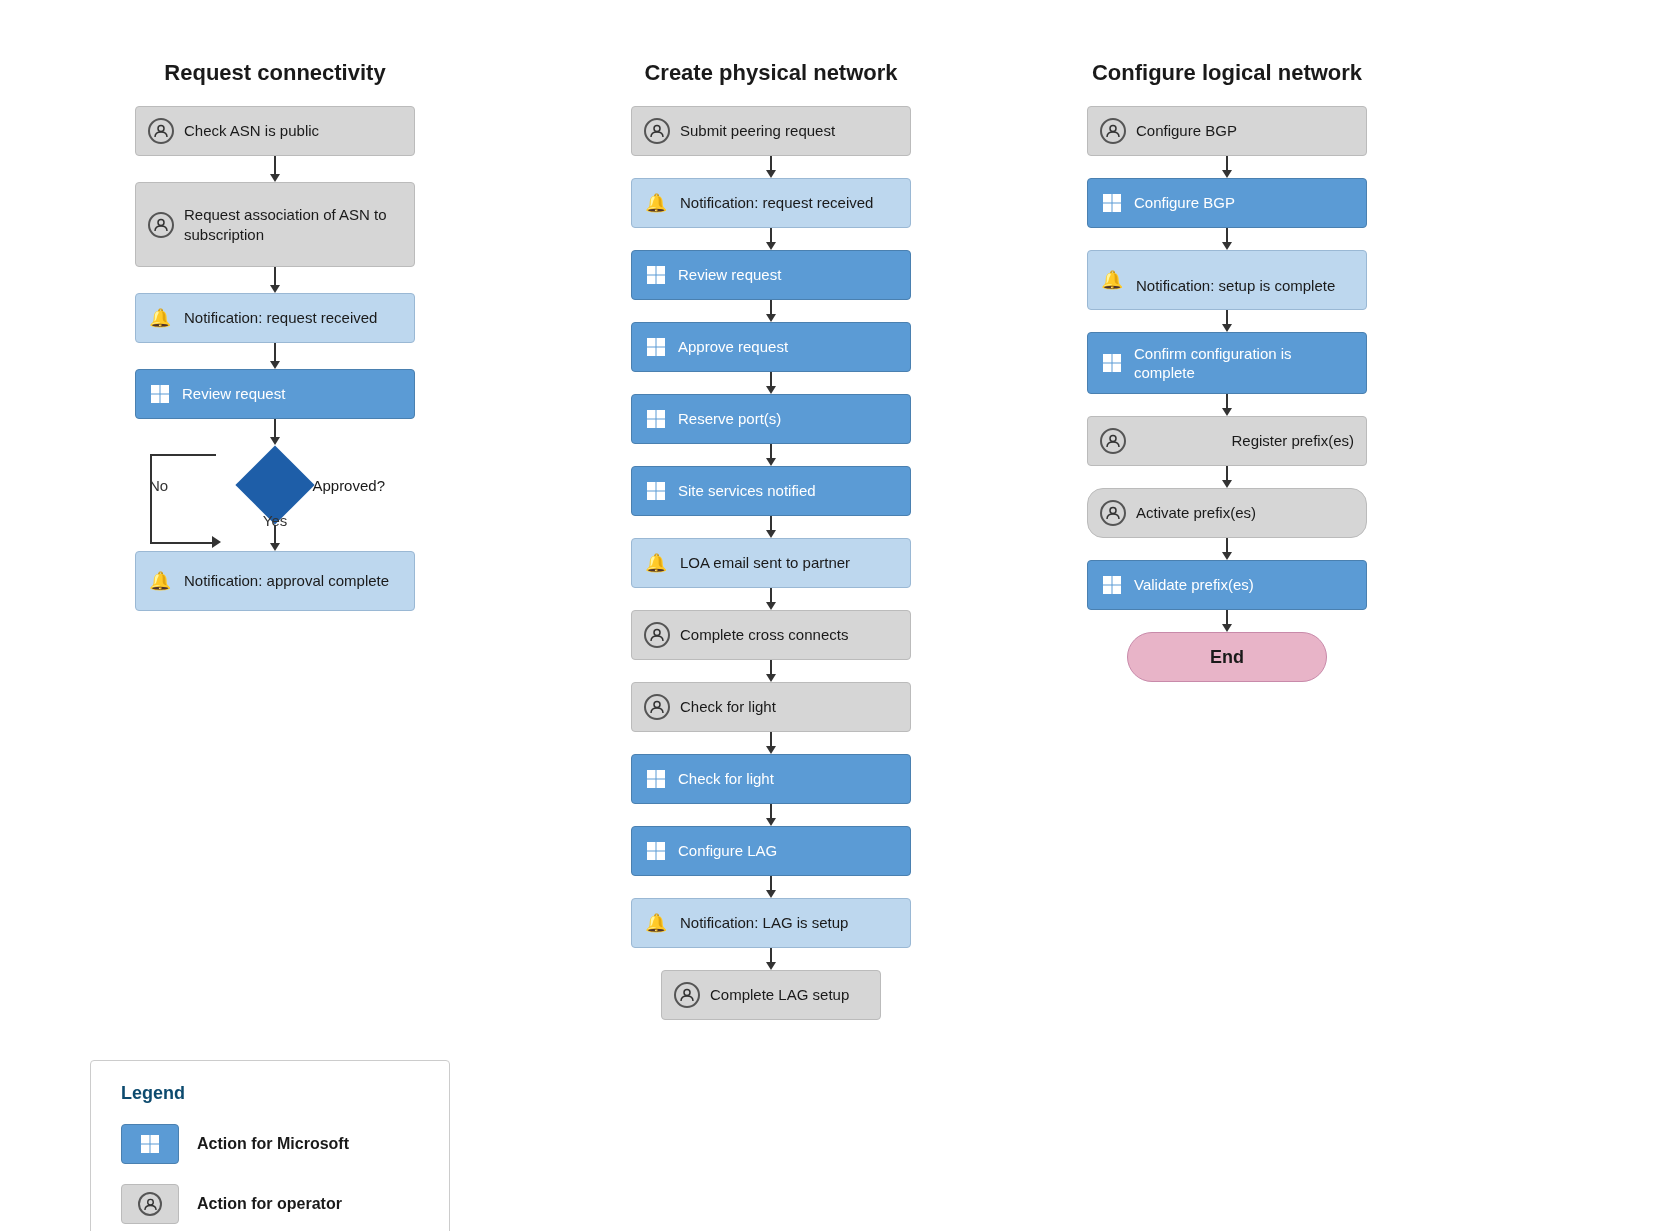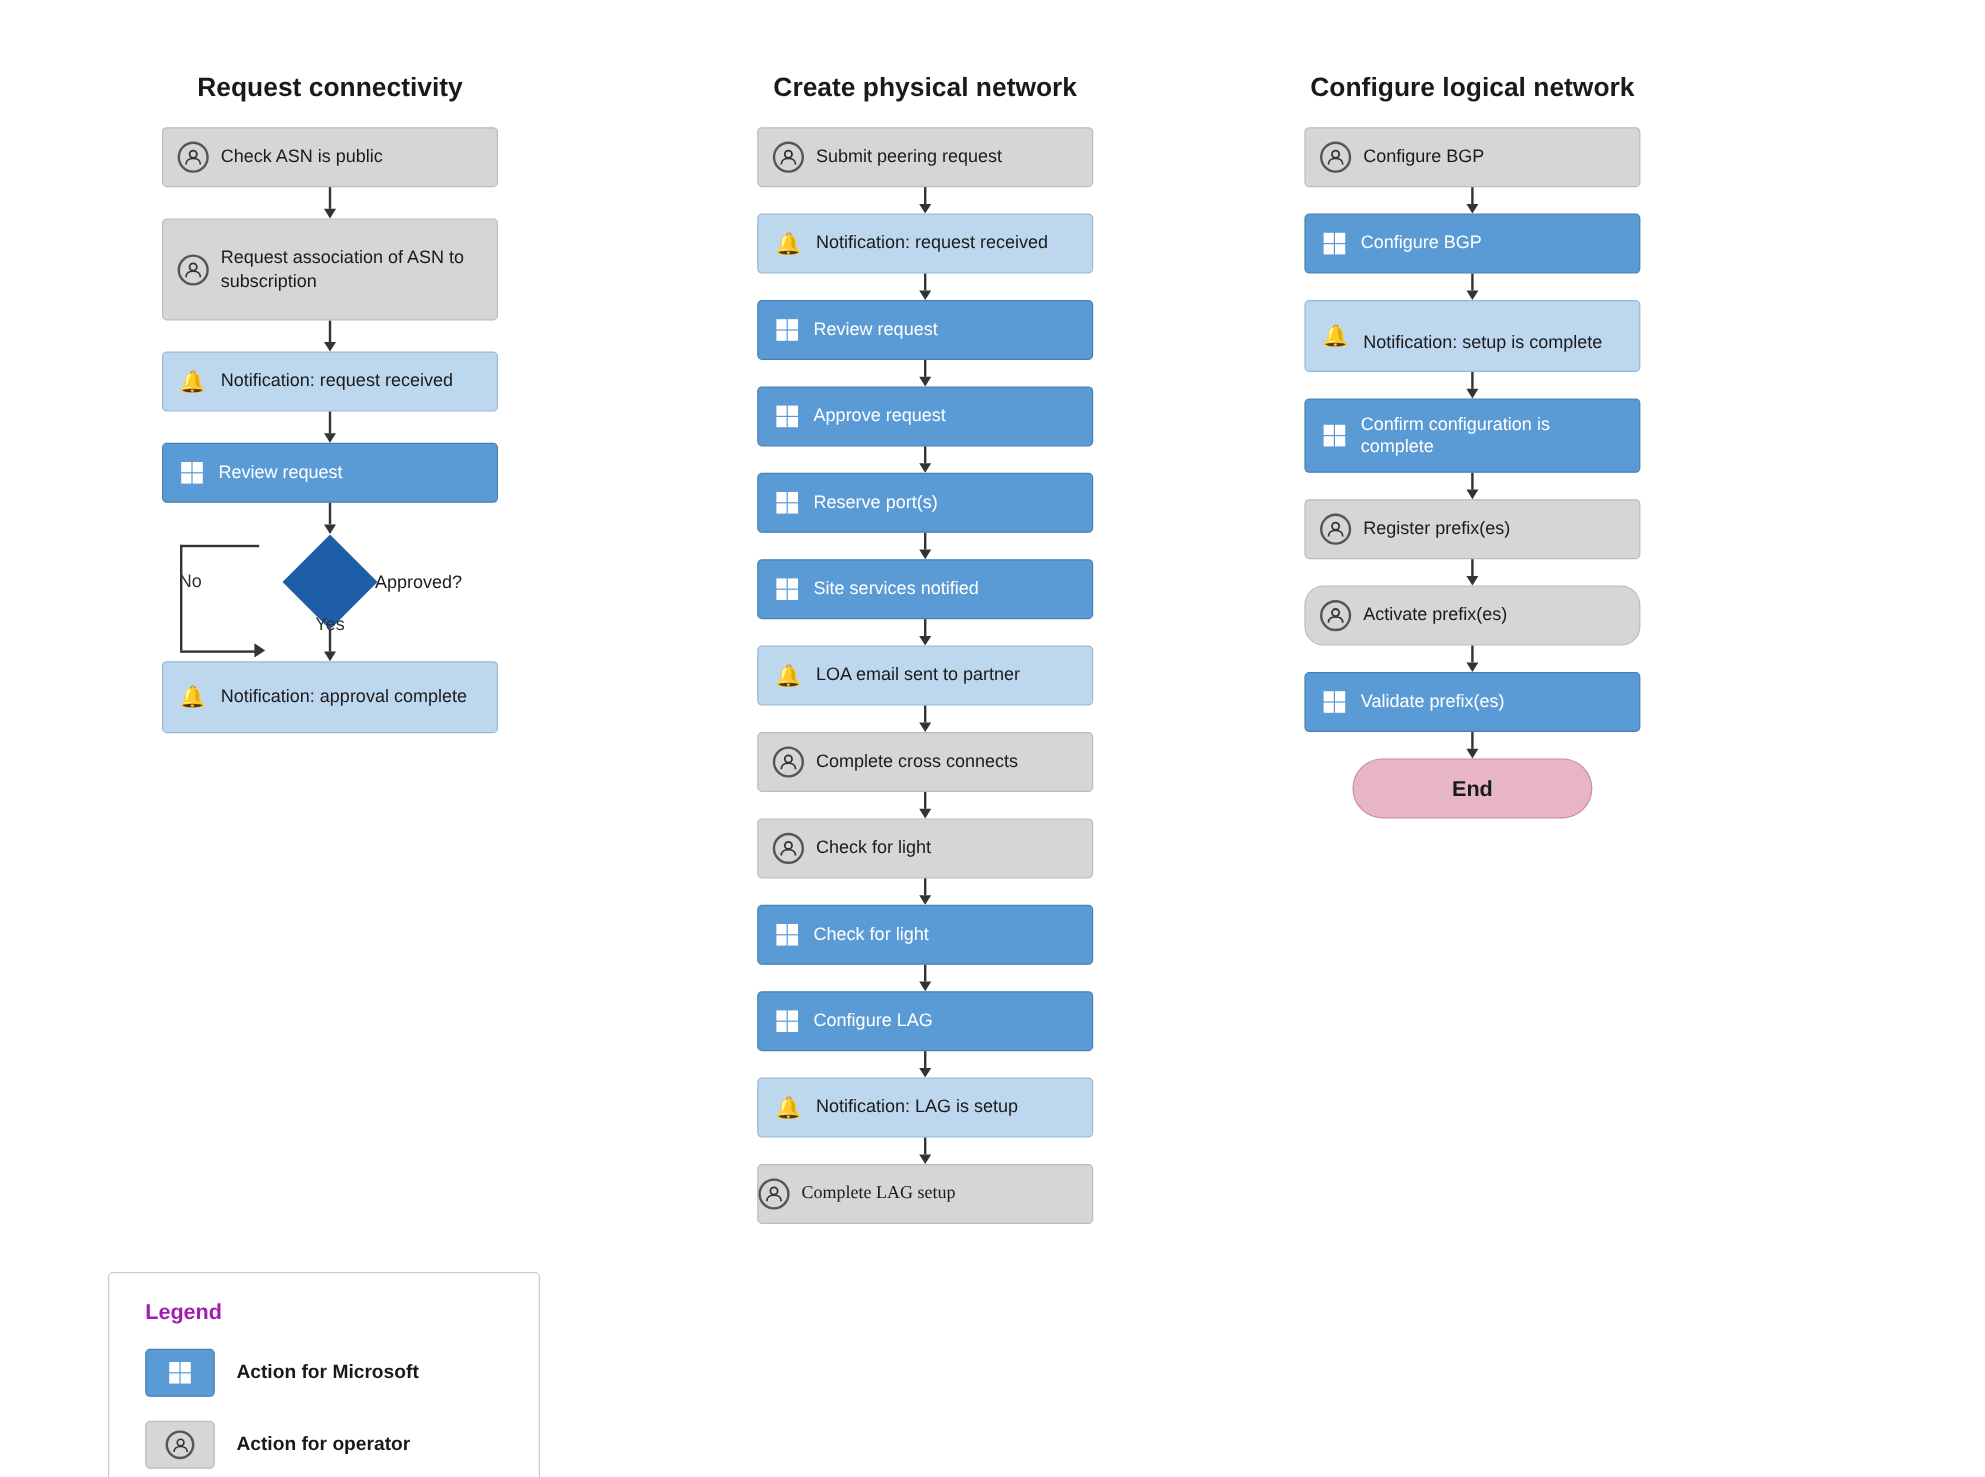--- a/index.html
+++ b/index.html
@@ -282,21 +282,21 @@
       <div style="display:flex;align-items:center;width:280px;min-height:50px;border-radius:4px;padding:8px 12px;gap:10px;background:#bdd7ee;border:1.5px solid #9ab8d4;font-size:15px;color:#1a1a1a;">
         <div style="width:26px;height:26px;display:flex;align-items:center;justify-content:center;flex-shrink:0;font-size:18px;">🔔</div>
         <span style="flex:1;line-height:1.3;">Notification: LAG is setup</span>
       </div>
 
       <div style="display:flex;flex-direction:column;align-items:center;height:22px;">
           <div style="width:2px;background:#333;flex:1;"></div>
           <div style="width:0;height:0;border-left:5px solid transparent;border-right:5px solid transparent;border-top:8px solid #333;"></div>
         </div>
 
-      <div style="display:flex;align-items:center;width:280px;min-height:50px;border-radius:4px;padding:8px 0;gap:10px;background:#d6d6d6;border:1.5px solid #bbb;font-size:15px;color:#1a1a1a;font-family:Liberation Serif, serif;">
+      <div style="display:flex;align-items:center;width:220px;min-height:50px;border-radius:4px;padding:8px 12px;gap:10px;background:#d6d6d6;border:1.5px solid #bbb;font-size:15px;color:#1a1a1a;">
         <div style="width:26px;height:26px;border-radius:50%;border:2px solid #555;display:flex;align-items:center;justify-content:center;flex-shrink:0;">
           <svg width="14" height="14" viewBox="0 0 14 14">
               <circle cx="7" cy="4.5" r="3" stroke="#333" stroke-width="1.5" fill="none"></circle>
               <path d="M1 13c0-3.3 2.7-5 6-5s6 1.7 6 5" stroke="#333" stroke-width="1.5" fill="none"></path>
             </svg>
         </div>
         <span style="flex:1;line-height:1.3;">Complete LAG setup</span>
       </div>
 
     </div>
@@ -365,21 +365,21 @@
           <div style="width:0;height:0;border-left:5px solid transparent;border-right:5px solid transparent;border-top:8px solid #333;"></div>
         </div>
 
       <div style="display:flex;align-items:center;width:280px;min-height:50px;border-radius:4px;padding:8px 12px;gap:10px;background:#d6d6d6;border:1.5px solid #bbb;font-size:15px;color:#1a1a1a;">
         <div style="width:26px;height:26px;border-radius:50%;border:2px solid #555;display:flex;align-items:center;justify-content:center;flex-shrink:0;">
           <svg width="14" height="14" viewBox="0 0 14 14">
               <circle cx="7" cy="4.5" r="3" stroke="#333" stroke-width="1.5" fill="none"></circle>
               <path d="M1 13c0-3.3 2.7-5 6-5s6 1.7 6 5" stroke="#333" stroke-width="1.5" fill="none"></path>
             </svg>
         </div>
-        <span style="flex:1;line-height:1.3;">Register prefix(es)</span>
+        <span style="flex:1;line-height:1.3;text-align:right;">Register prefix(es)</span>
       </div>
 
       <div style="display:flex;flex-direction:column;align-items:center;height:22px;">
           <div style="width:2px;background:#333;flex:1;"></div>
           <div style="width:0;height:0;border-left:5px solid transparent;border-right:5px solid transparent;border-top:8px solid #333;"></div>
         </div>
 
       <div style="display:flex;align-items:center;width:280px;min-height:50px;border-radius:16px;padding:8px 12px;gap:10px;background:#d6d6d6;border:1.5px solid #bbb;font-size:15px;color:#1a1a1a;">
         <div style="width:26px;height:26px;border-radius:50%;border:2px solid #555;display:flex;align-items:center;justify-content:center;flex-shrink:0;">
           <svg width="14" height="14" viewBox="0 0 14 14">
@@ -414,21 +414,21 @@
 
       <div style="display:flex;align-items:center;justify-content:center;width:200px;min-height:50px;border-radius:28px;padding:10px 20px;background:#e8b4c8;border:1.5px solid #c88aaa;font-size:18px;font-weight:700;color:#1a1a1a;">
         <span>End</span>
       </div>
 
     </div>
 
   </div>
 
   <div style="margin-top:40px;border:1.5px solid #ccc;border-radius:4px;padding:22px 30px;width:360px;background:#fff;">
-    <div style="font-size:18px;font-weight:600;margin-bottom:20px;color:#a21caf;">Legend</div>
+    <div style="font-size:18px;font-weight:600;margin-bottom:20px;color:#0c4a6e;">Legend</div>
 
     <div style="display:flex;align-items:center;gap:18px;margin-bottom:20px;">
       <div style="width:58px;height:40px;background:#5b9bd5;border:1.5px solid #4a80b0;border-radius:4px;display:flex;align-items:center;justify-content:center;">
         <svg width="20" height="20" viewBox="0 0 20 20">
             <rect x="1" y="1" width="8.5" height="8.5" fill="#fff"></rect>
             <rect x="10.5" y="1" width="8.5" height="8.5" fill="#fff"></rect>
             <rect x="1" y="10.5" width="8.5" height="8.5" fill="#fff"></rect>
             <rect x="10.5" y="10.5" width="8.5" height="8.5" fill="#fff"></rect>
           </svg>
       </div>

